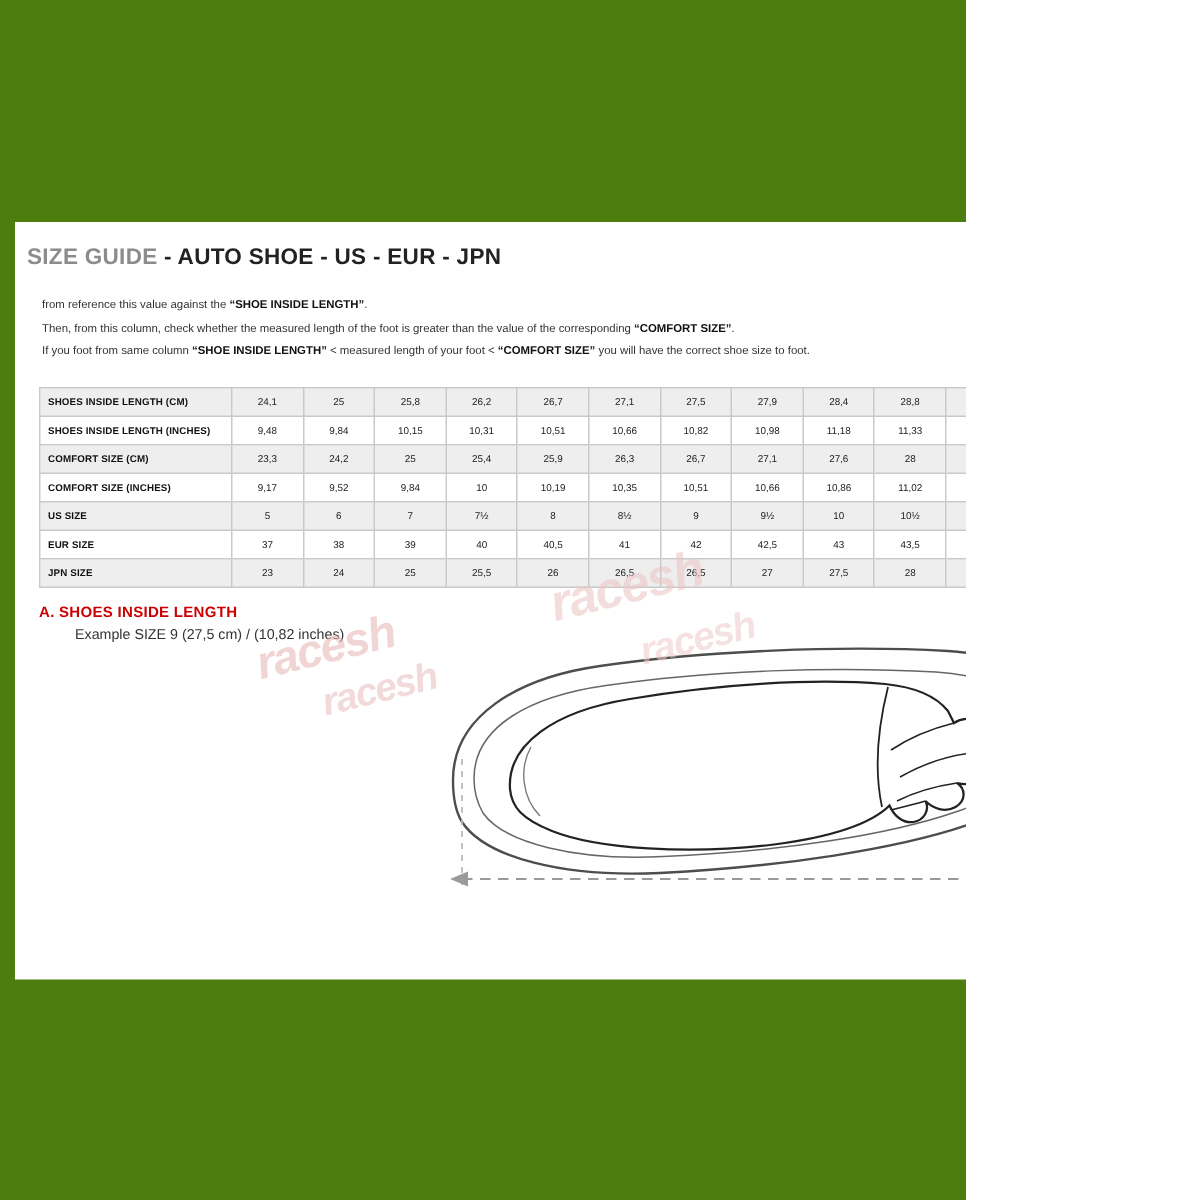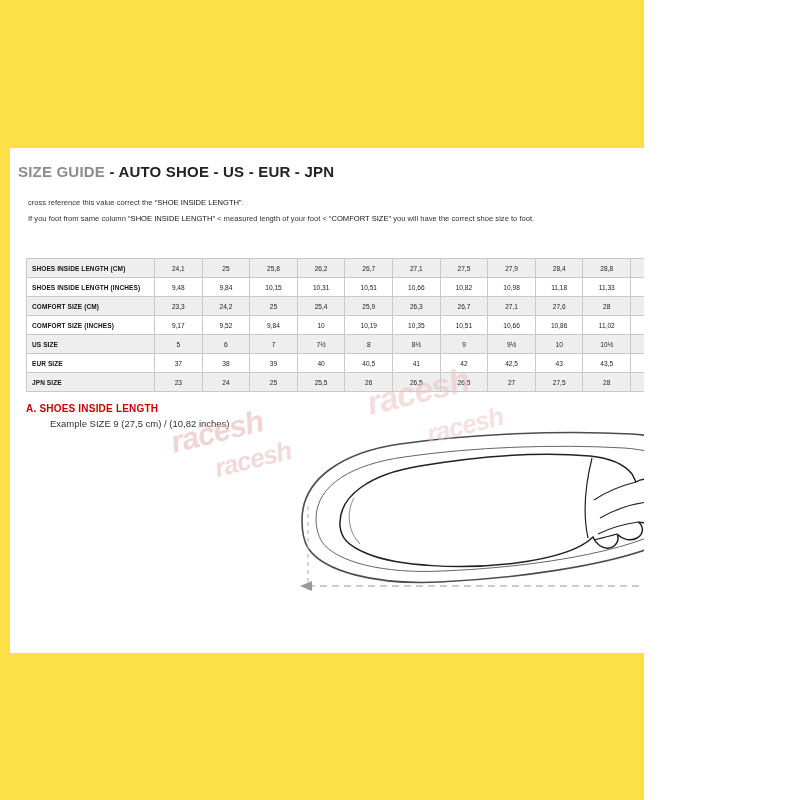--- a/index.html
+++ b/index.html
@@ -5,21 +5,21 @@
   * { box-sizing: border-box; }
   html, body {
     margin: 0; padding: 0;
     width: 800px; height: 800px;
     background: #ffffff;
     font-family: "Liberation Sans", sans-serif;
   }
   #page {
     position: relative;
     width: 644px; height: 800px;
-    background: #fde047;
+    background: #4d7c0f;
     overflow: hidden;
   }
   .sheet {
     position: absolute;
     left: 10px; top: 148px;
     width: 780px; height: 505px;
     background: #ffffff;
   }
 
   
@@ -35,21 +35,21 @@
 
   
   .intro {
     position: absolute;
     left: 18px; top: 47px;
     width: 740px;
     font-size: 7.6px;
     line-height: 15.5px;
     color: #333333;
   }
-  .intro b { color: #111111; font-weight: 400; }
+  .intro b { color: #111111; font-weight: 700; }
 
   
   .table-wrap {
     position: absolute;
     left: 16px; top: 110px;
     width: 748px;
   }
   table.size-table {
     border-collapse: collapse;
     width: 748px;
@@ -131,21 +131,24 @@
 <div id="page">
   <div class="sheet">
 
     <div class="title-row">
       <span class="t-light">SIZE GUIDE</span>
       <span class="t-dark">- AUTO SHOE - US - EUR - JPN</span>
     </div>
 
     <div class="intro">
       <div>
-        <span>cross reference this value correct the </span><b>“SHOE INSIDE LENGTH”</b><span>.</span>
+        <span>from reference this value against the </span><b>“SHOE INSIDE LENGTH”</b><span>.</span>
+      </div>
+      <div>
+        <span>Then, from this column, check whether the measured length of the foot is greater than the value of the corresponding </span><b>“COMFORT SIZE”</b><span>.</span>
       </div>
       <div>
         <span>If you foot from same column </span><b>“SHOE INSIDE LENGTH”</b><span> &lt;  measured length of your foot  &lt; </span><b>“COMFORT SIZE”</b><span> you will have the correct shoe size to foot.</span>
       </div>
     </div>
 
     <div class="table-wrap">
       <table class="size-table">
         <tbody>
 

